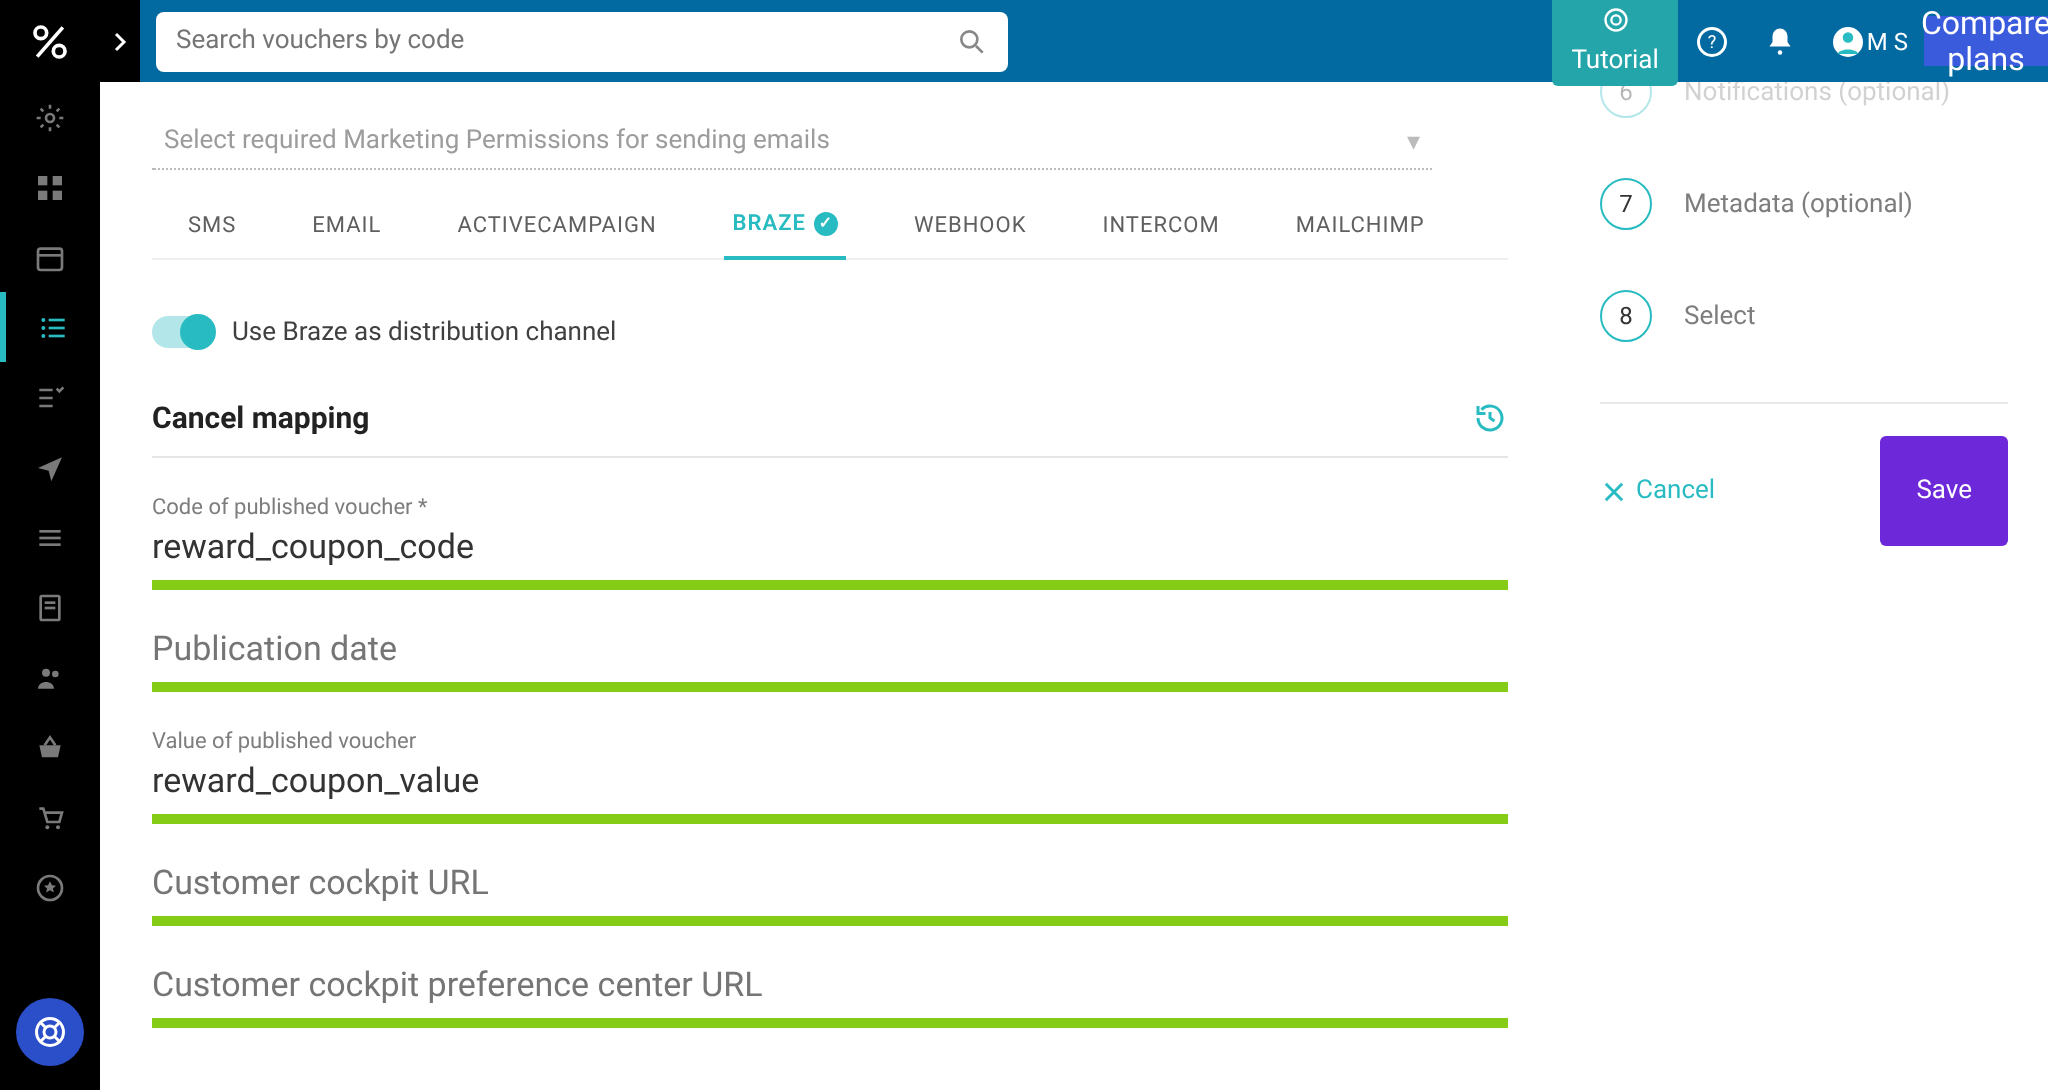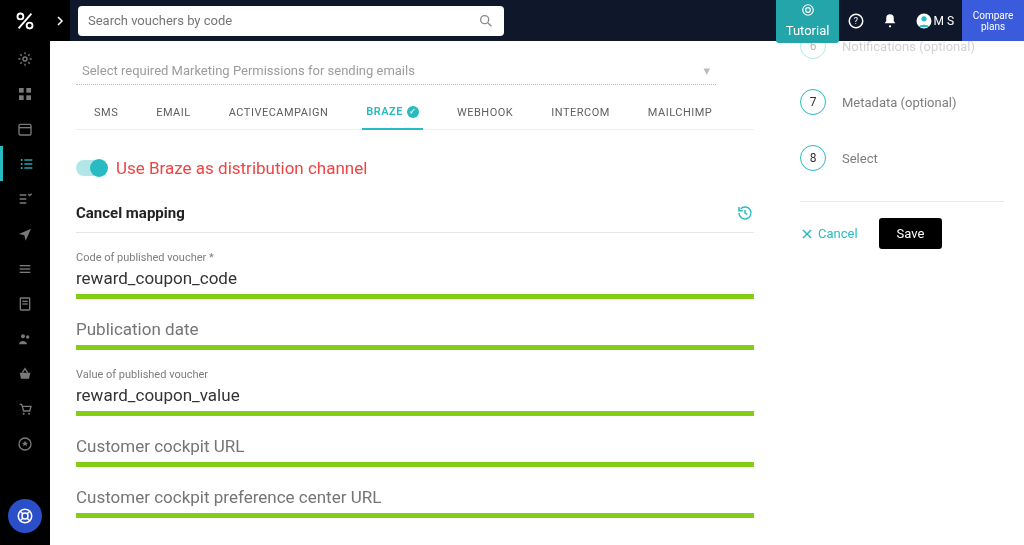--- a/index.html
+++ b/index.html
@@ -1,27 +1,27 @@
 <!DOCTYPE html>
 <html><head>
 <meta charset="utf-8">
 <style>
 * { box-sizing: border-box; margin: 0; padding: 0; font-family: -apple-system, BlinkMacSystemFont, "Segoe UI", Roboto, Helvetica, Arial, sans-serif; }
 html, body { width: 1024px; height: 545px; overflow: hidden; background: #fff; }
 
-.topbar { position: absolute; left: 0; right: 0; top: 0; height: 41px; background: #0f172a; display: flex; align-items: center; z-index: 5; justify-content: flex-end; }
+.topbar { position: absolute; left: 0; right: 0; top: 0; height: 41px; background: #0369a1; display: flex; align-items: center; z-index: 5; justify-content: flex-end; }
 .topbar .logo-wrap { width: 50px; height: 41px; display: flex; align-items: center; justify-content: center; background: #000; }
 .topbar .expand-btn { width: 20px; height: 41px; display: flex; align-items: center; justify-content: center; color: #fff; background: #000; cursor: pointer; }
 .topbar .search { margin-left: 8px; width: 426px; height: 30px; background: #fff; border-radius: 4px; display: flex; align-items: center; padding: 0 10px; }
 .topbar .search input { border: none; outline: none; flex: 1; font-size: 13px; color: #555; }
 .topbar .spacer { flex: 1; }
 .topbar .tutorial { display: flex; align-items: center; gap: 6px; background: #23a5aa; color: #fff; font-size: 13px; padding: 5px 10px; border-radius: 3px; cursor: pointer; flex-direction: column; }
 .topbar .top-ico { width: 34px; height: 34px; display: flex; align-items: center; justify-content: center; color: #fff; cursor: pointer; }
 .topbar .user { display: flex; align-items: center; gap: 0; color: #fff; font-size: 12px; padding: 0 8px; cursor: pointer; }
-.topbar .compare { width: 62px; height: 41px; background: #3a5bdc; color: #fff; font-size: 10px; display: flex; align-items: center; justify-content: center; text-align: center; cursor: pointer; line-height: 1.1; }
+.topbar .compare { width: 62px; height: 25px; background: #3a5bdc; color: #fff; font-size: 16px; display: flex; align-items: center; justify-content: center; text-align: center; cursor: pointer; line-height: 1.1; }
 
 .leftnav { position: absolute; left: 0; top: 41px; bottom: 0; width: 50px; background: #000; display: flex; flex-direction: column; align-items: center; z-index: 4; }
 .leftnav .nav-ico { width: 50px; height: 35px; display: flex; align-items: center; justify-content: center; color: #7a7a7a; cursor: pointer; }
 .leftnav .nav-ico.selected { color: #28bbc1; border-left: 3px solid #28bbc1; }
 .leftnav .help-bubble { position: absolute; bottom: 12px; left: 8px; width: 34px; height: 34px; border-radius: 50%; background: #2a4fc8; display: flex; align-items: center; justify-content: center; color: #fff; cursor: pointer; }
 
 .mainpanel { position: absolute; left: 50px; right: 0; top: 41px; bottom: 0; background: #fff; display: flex; }
 .content { flex: 1; padding: 10px 26px 0 26px; min-width: 0; }
 .sidepanel { width: 244px; padding: 0 20px; }
 
@@ -29,41 +29,41 @@
 .perm-select .chev { margin-left: auto; color: #bbb; }
 
 .tabs { display: flex; gap: 30px; margin-top: 14px; border-bottom: 1px solid #eee; padding: 0 14px; }
 .tab { font-size: 11px; letter-spacing: .5px; color: #5f5f5f; padding: 6px 4px 10px; cursor: pointer; display: flex; align-items: center; gap: 4px; justify-content: center; }
 .tab.active { color: #28bbc1; border-bottom: 2px solid #28bbc1; margin-bottom: -1px; font-weight: 600; }
 .tab .check-badge { width: 12px; height: 12px; border-radius: 50%; background: #28bbc1; color: #fff; font-size: 8px; display: flex; align-items: center; justify-content: center; }
 
 .toggle-row { display: flex; align-items: center; gap: 10px; margin-top: 28px; }
 .toggle { width: 30px; height: 16px; border-radius: 10px; background: #b2e6e8; position: relative; cursor: pointer; }
 .toggle .knob { position: absolute; right: -2px; top: -1px; width: 18px; height: 18px; border-radius: 50%; background: #28bbc1; }
-.toggle-label { font-size: 17px; color: #ef4444; }
+.toggle-label { font-size: 13px; color: #404040; }
 
 .section-head { display: flex; align-items: center; margin-top: 26px; }
 .section-title { font-size: 15px; font-weight: 700; color: #222; }
 .history-ico { margin-left: auto; color: #28bbc1; cursor: pointer; }
 .section-rule { border-bottom: 1px solid #e5e5e5; margin-top: 10px; }
 
 .field { margin-top: 18px; border-bottom: 5px solid #84cc16; padding-bottom: 4px; }
 .field .flabel { font-size: 11px; color: #7d7d7d; margin-bottom: 2px; }
 .field .finput { border: none; outline: none; font-size: 17px; color: #333; width: 100%; padding: 2px 0; }
 .field.placeholder .finput { color: #9c9c9c; }
 
 .steps { margin-top: 4px; }
 .step { display: flex; align-items: center; gap: 16px; margin-bottom: 30px; }
 .step .num { width: 26px; height: 26px; border-radius: 50%; border: 1.5px solid #28bbc1; color: #333; font-size: 12px; display: flex; align-items: center; justify-content: center; }
 .step .lbl { font-size: 13px; color: #7d7d7d; }
 .step-rule { border-top: 1px solid #e9e9e9; margin: 0 0 16px 0; }
 
-.actions { display: flex; align-items: center; gap: 21px; justify-content: flex-start; }
+.actions { display: flex; align-items: center; gap: 0; justify-content: space-between; }
 .cancel { display: flex; align-items: center; gap: 4px; color: #28bbc1; font-size: 13px; cursor: pointer; }
-.save { background: #000000; color: #fff; font-size: 13px; padding: 8px 18px; border-radius: 3px; cursor: pointer; }
+.save { background: #6d28d9; color: #fff; font-size: 13px; padding: 20px 18px; border-radius: 3px; cursor: pointer; }
 
 svg { display: block; }
 </style>
 </head>
 <body>
 
 <div class="topbar">
   <div class="logo-wrap">
     <svg width="22" height="22" viewBox="0 0 24 24">
       <circle cx="7" cy="7" r="3.2" fill="none" stroke="#fff" stroke-width="2"></circle>

